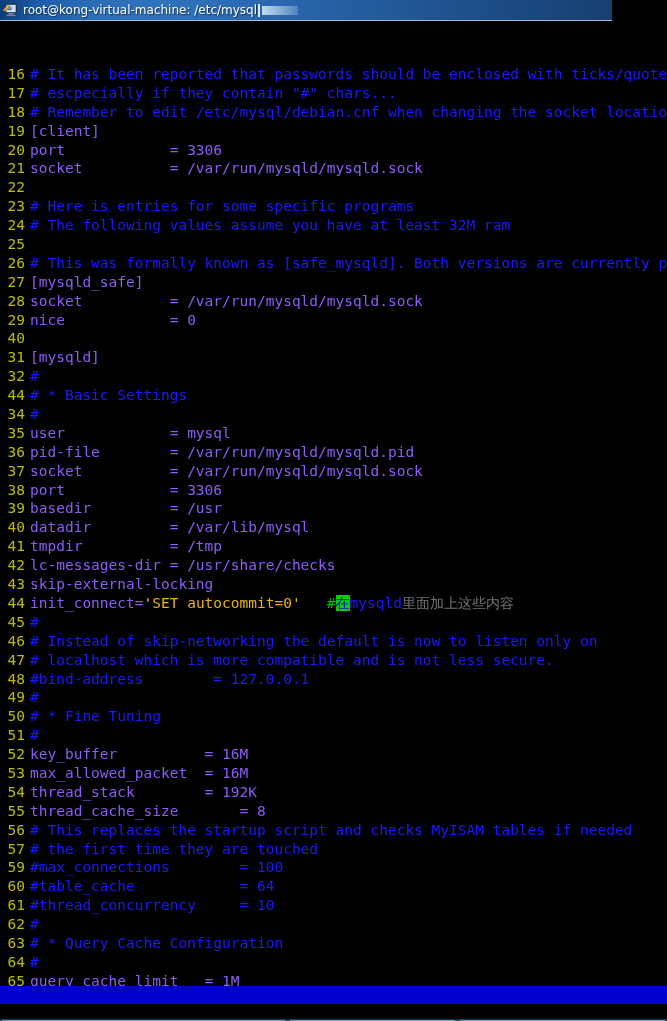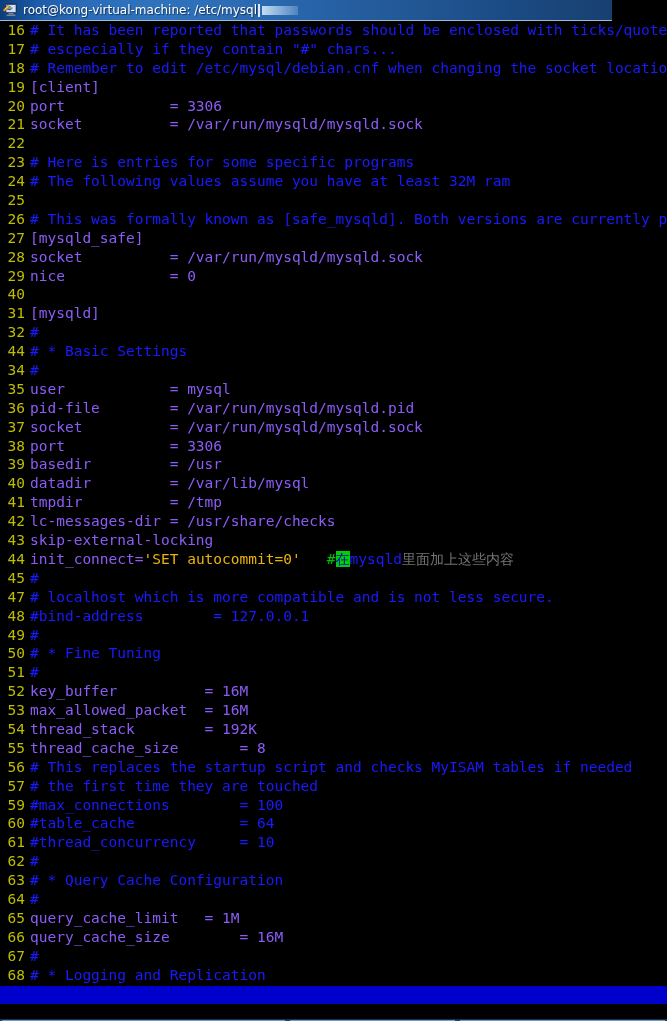--- a/index.html
+++ b/index.html
@@ -81,20 +81,21 @@
     letter-spacing: 0px;
     font-family: "DejaVu Sans Mono", "Liberation Mono", monospace;
   }
   .lnum {
     color: #bdbd00;
     display: inline-block;
     width: 30px;
     text-align: right;
     padding-right: 5px;
     box-sizing: border-box;
+    margin-top: 44px;
   }
   .t-plain   { color: #8b5cf6; }
   .t-comment { color: #1a1aff; }
   .t-string  { color: #eab308; }
   .t-green   { color: #00c000; }
   .t-cursor  { color: #0000cc; background: #00d000; }
   .t-cjk {
     color: #737373;
     font-family: "DejaVu Sans", "Liberation Sans", sans-serif;
     font-size: 14px;
@@ -192,20 +193,21 @@
       <div class="ln-row"><span class="lnum">36</span><span class="t-plain">pid-file        = /var/run/mysqld/mysqld.pid</span></div>
       <div class="ln-row"><span class="lnum">37</span><span class="t-plain">socket          = /var/run/mysqld/mysqld.sock</span></div>
       <div class="ln-row"><span class="lnum">38</span><span class="t-plain">port            = 3306</span></div>
       <div class="ln-row"><span class="lnum">39</span><span class="t-plain">basedir         = /usr</span></div>
       <div class="ln-row"><span class="lnum">40</span><span class="t-plain">datadir         = /var/lib/mysql</span></div>
       <div class="ln-row"><span class="lnum">41</span><span class="t-plain">tmpdir          = /tmp</span></div>
       <div class="ln-row"><span class="lnum">42</span><span class="t-plain">lc-messages-dir = /usr/share/checks</span></div>
       <div class="ln-row"><span class="lnum">43</span><span class="t-plain">skip-external-locking</span></div>
       <div class="ln-row"><span class="lnum">44</span><span class="t-plain">init_connect=</span><span class="t-string">'SET autocommit=0'</span><span class="t-plain">   </span><span class="t-green">#</span><span class="t-cursor t-cjk">在</span><span class="t-comment">mysqld</span><span class="t-cjk">里面加上这些内容</span></div>
       <div class="ln-row"><span class="lnum">45</span><span class="t-comment">#</span></div>
+      <div class="ln-row"><span class="lnum">46</span><span class="t-comment"># Instead of skip-networking the default is now to listen only on</span></div>
       <div class="ln-row"><span class="lnum">47</span><span class="t-comment"># localhost which is more compatible and is not less secure.</span></div>
       <div class="ln-row"><span class="lnum">48</span><span class="t-comment">#bind-address        = 127.0.0.1</span></div>
       <div class="ln-row"><span class="lnum">49</span><span class="t-comment">#</span></div>
       <div class="ln-row"><span class="lnum">50</span><span class="t-comment"># * Fine Tuning</span></div>
       <div class="ln-row"><span class="lnum">51</span><span class="t-comment">#</span></div>
       <div class="ln-row"><span class="lnum">52</span><span class="t-plain">key_buffer          = 16M</span></div>
       <div class="ln-row"><span class="lnum">53</span><span class="t-plain">max_allowed_packet  = 16M</span></div>
       <div class="ln-row"><span class="lnum">54</span><span class="t-plain">thread_stack        = 192K</span></div>
       <div class="ln-row"><span class="lnum">55</span><span class="t-plain">thread_cache_size       = 8</span></div>
       <div class="ln-row"><span class="lnum">56</span><span class="t-comment"># This replaces the startup script and checks MyISAM tables if needed</span></div>

